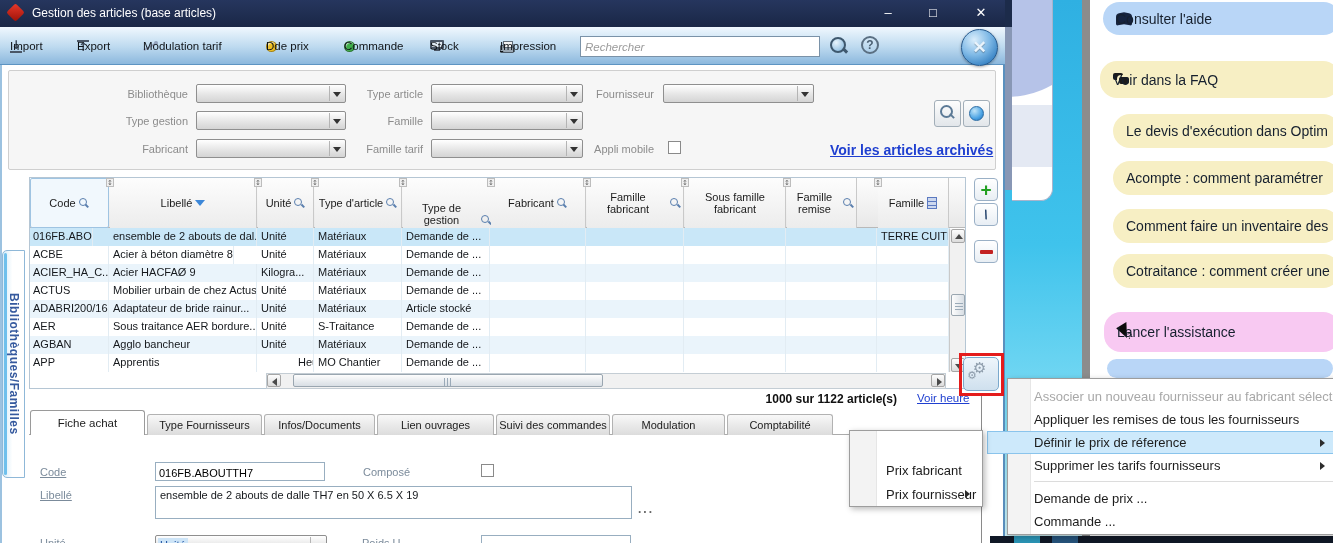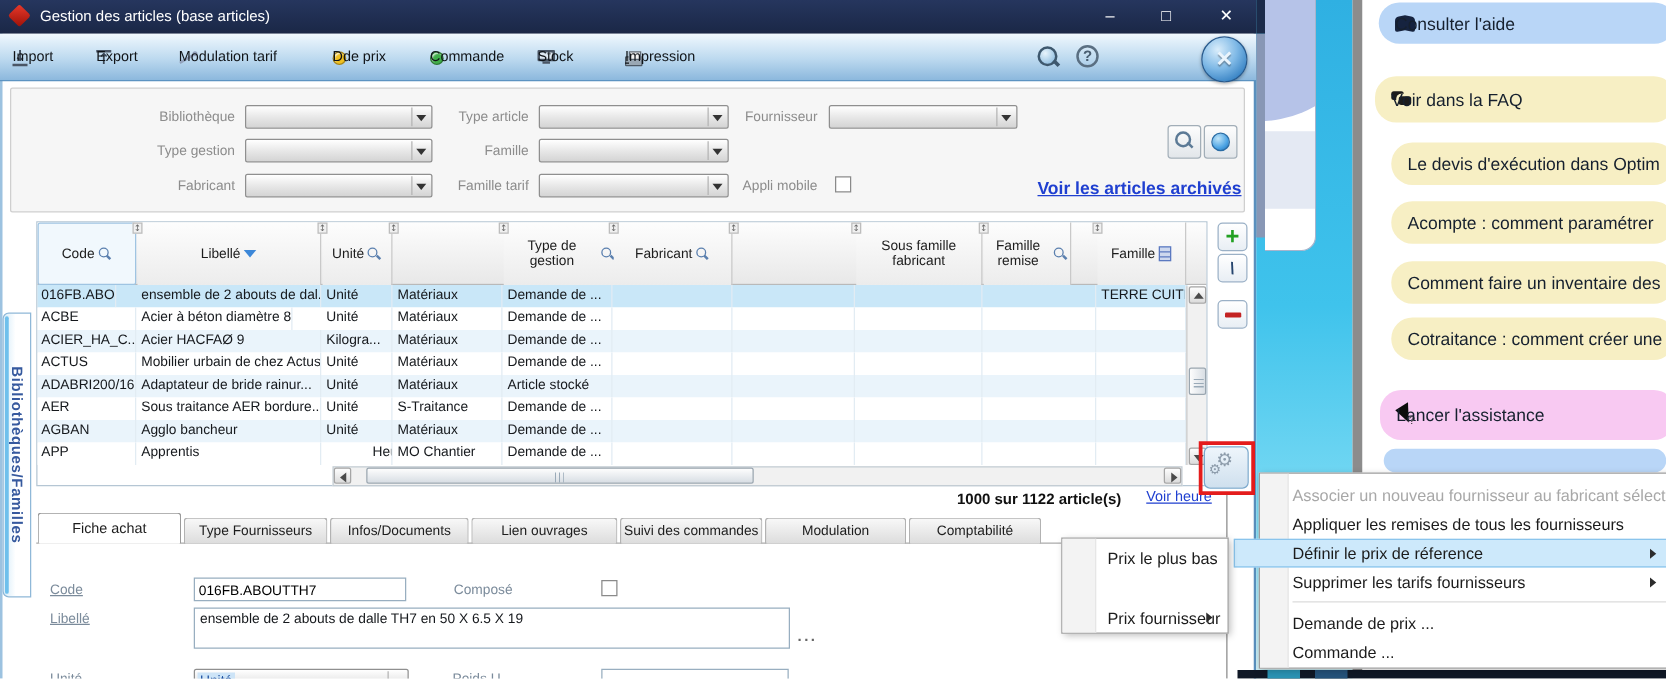--- a/index.html
+++ b/index.html
@@ -185,20 +185,21 @@
       </div>
       <div class="tbi" style="left: 430px;">
         <div class="tbic monitor-icon"></div>
         <div class="tblb">Stock</div>
       </div>
       <div class="tbi" style="left: 500px;">
         <div class="tbic printer-icon"></div>
         <div class="tblb mn">Impression</div>
       </div>
     </div>
+  <div class="search-box"><input placeholder="Rechercher" style=""></div>
   <div class="glass-icon"></div>
   <div class="help-icon"></div>
   <div class="bigx"></div>
 
   <div class="fpanel"></div>
   <div class="flabel" style="left:60px;top:88px;width:128px">Bibliothèque</div>
   <div class="combo" style="left:196px;top:84px;width:150px"></div>
   <div class="flabel" style="left:60px;top:115px;width:128px">Type gestion</div>
   <div class="combo" style="left:196px;top:111px;width:150px"></div>
   <div class="flabel" style="left:60px;top:143px;width:128px">Fabricant</div>
@@ -231,31 +232,39 @@
         <div class="th" style="left: 80px; width: 147px;">
           <div class="thl">Libellé</div>
           <div class="funnel"></div>
         </div>
         <div class="chandle" style="left: 76px;"></div>
         <div class="th" style="left: 228px; width: 56px;">
           <div class="thl">Unité</div>
           <div class="mag"></div>
         </div>
         <div class="chandle" style="left: 224px;"></div>
+        <div class="th" style="left: 285px; width: 87px;">
+          <div class="thl">Type d'article</div>
+          <div class="mag"></div>
+        </div>
         <div class="chandle" style="left: 281px;"></div>
-        <div class="th" style="left: 373px; width: 92px;">
+        <div class="th" style="left: 373px; width: 92px; align-items: flex-end;">
           <div class="thl">Type de gestion</div>
           <div class="mag"></div>
         </div>
         <div class="chandle" style="left: 369px;"></div>
         <div class="th" style="left: 461px; width: 95px;">
           <div class="thl">Fabricant</div>
           <div class="mag"></div>
         </div>
         <div class="chandle" style="left: 457px;"></div>
+        <div class="th" style="left: 557px; width: 97px;">
+          <div class="thl">Famille fabricant</div>
+          <div class="mag"></div>
+        </div>
         <div class="chandle" style="left: 553px;"></div>
         <div class="th" style="left: 655px; width: 101px;">
           <div class="thl">Sous famille fabricant</div>
         </div>
         <div class="chandle" style="left: 651px;"></div>
         <div class="th" style="left: 757px; width: 70px;">
           <div class="thl">Famille remise</div>
           <div class="mag"></div>
         </div>
         <div class="chandle" style="left: 753px;"></div>
@@ -483,22 +492,22 @@
       </div>
       <div class="msep" style="top: 102px;"></div>
       <div class="mi" style="top: 108px;">
         <div class="mil">Demande de prix ...</div>
       </div>
       <div class="mi" style="top: 131px;">
         <div class="mil">Commande ...</div>
       </div>
     </div>
   <div class="submenu" id="submenu">
-      <div class="smi" style="top: 3px;">
-        <div class="mil">Prix le plus bas</div>
+      <div class="smi" style="top: 27px;">
+        <div class="mil">Prix fabricant</div>
       </div>
       <div class="smi" style="top: 51px;">
         <div class="mil">Prix fournisseur</div>
         <div class="marrow" style="right: 8px;"></div>
       </div>
     </div>
 
   <div class="bstrip"></div>
   <div class="bblock1"></div>
   <div class="bblock2"></div>

